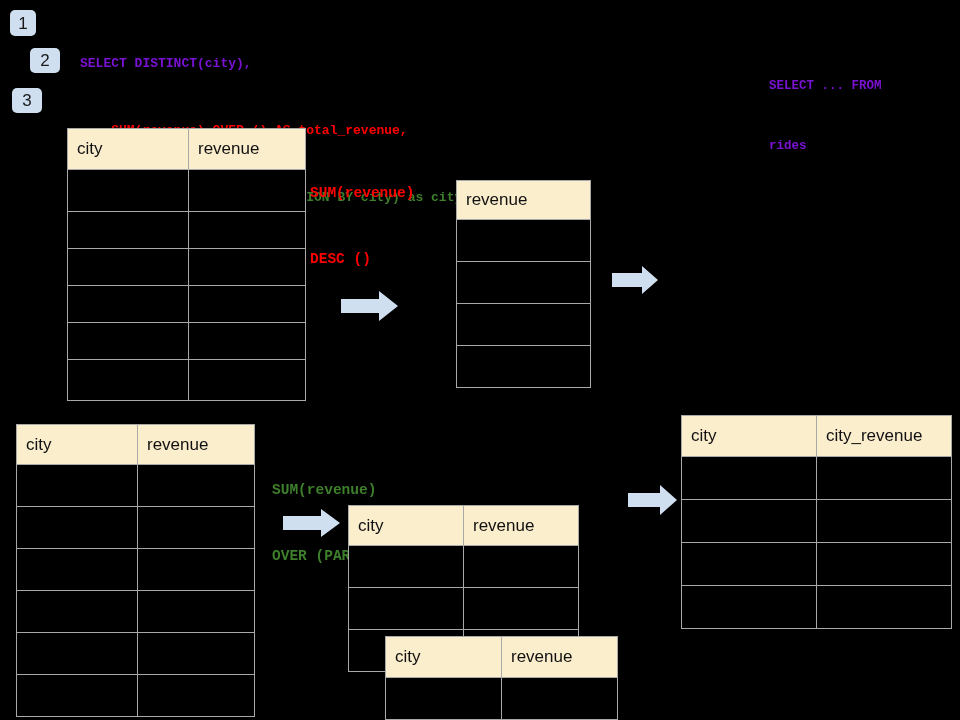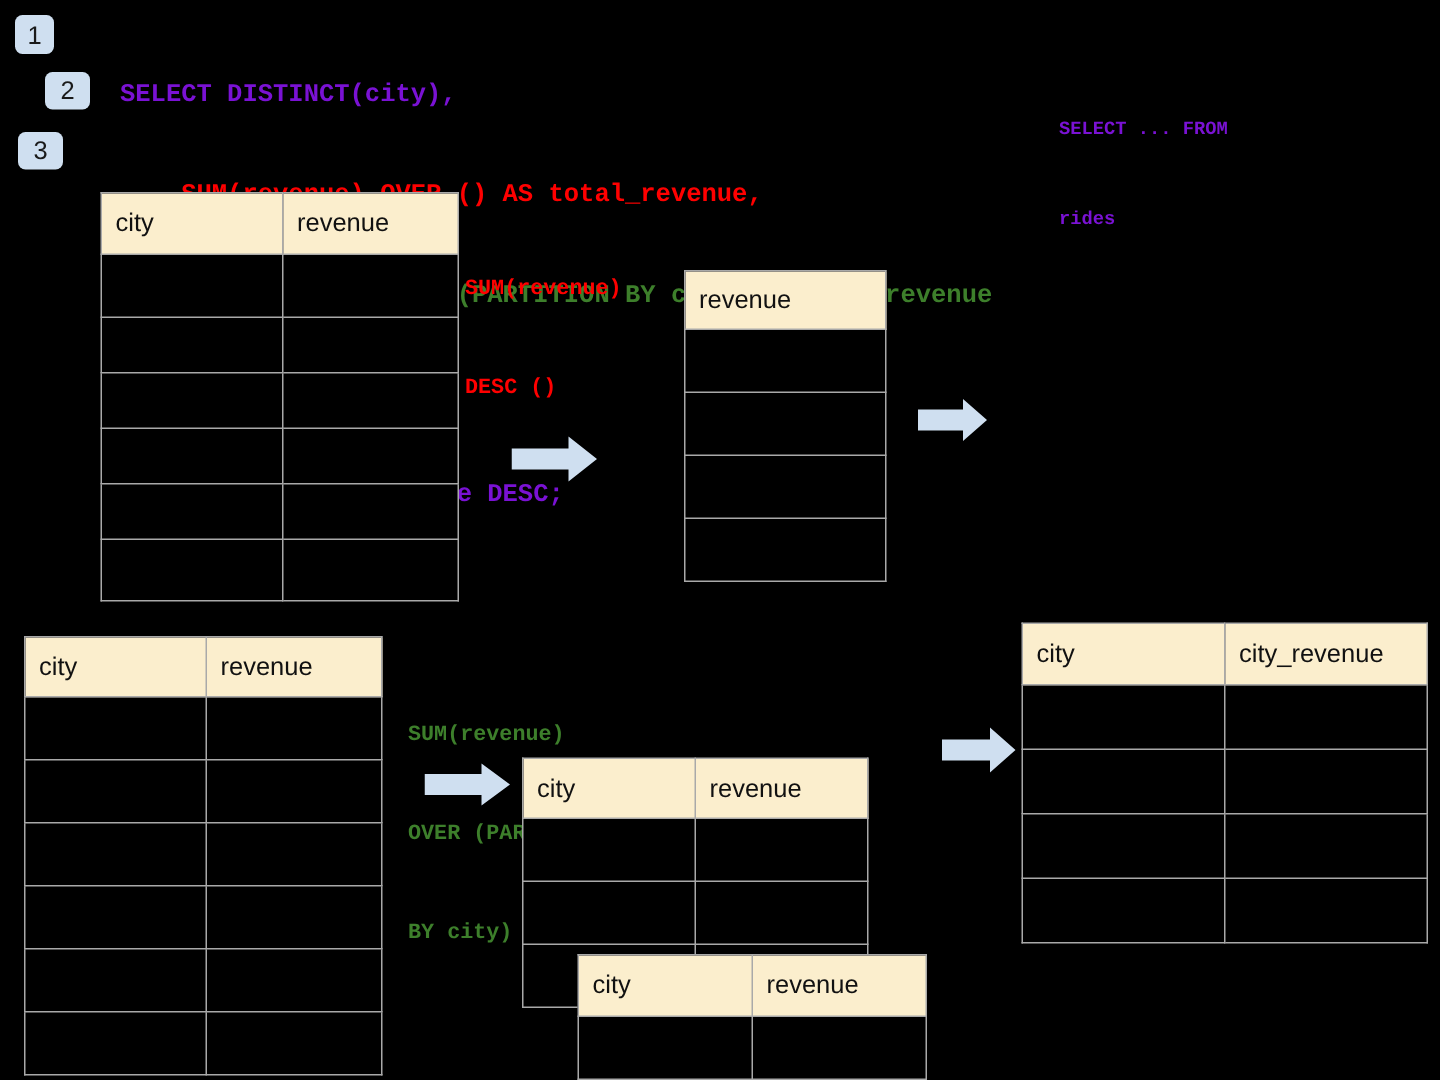--- a/index.html
+++ b/index.html
@@ -44,25 +44,25 @@
     white-space: pre;
     display: block;
   }
   .c-purple { color: #7a12d4; }
   .c-red    { color: #ff0000; }
   .c-green  { color: #3d7f2b; }
 
   .code-main {
     left: 80px;
     top: 9px;
-    font-size: 17px;
+    font-size: 13px;
     line-height: 22.2px;
   }
   .code-side {
-    left: 706px;
+    left: 769px;
     top: 36px;
     font-size: 12.5px;
     line-height: 20px;
     font-weight: bold;
   }
 
   
   .annot {
     position: absolute;
     font-family: Liberation Mono, monospace;
@@ -134,21 +134,20 @@
     <span class="code-line c-purple">rides</span>
   </div>
 
   <div class="annot annot-red">
     <span class="code-line">SUM(revenue)</span>
     <span class="code-line">DESC ()</span>
   </div>
   <div class="annot annot-green">
     <span class="code-line">SUM(revenue)</span>
     <span class="code-line">OVER (PARTITION</span>
-    <span class="code-line">BY city)</span>
   </div>
 
   <table class="tbl" style="left:67px; top:128px; width:238px; z-index:5;">
     <colgroup>
         <col style="width:121px;">
         <col style="width:117px;">
       </colgroup>
     <thead>
       <tr>
         <th style="height:40px;">city</th>

